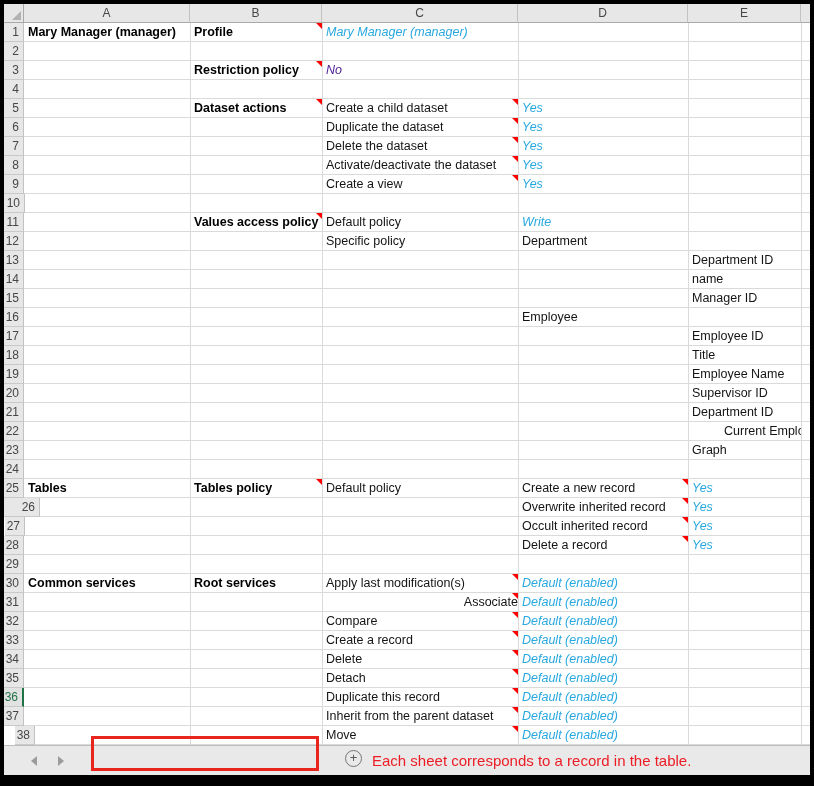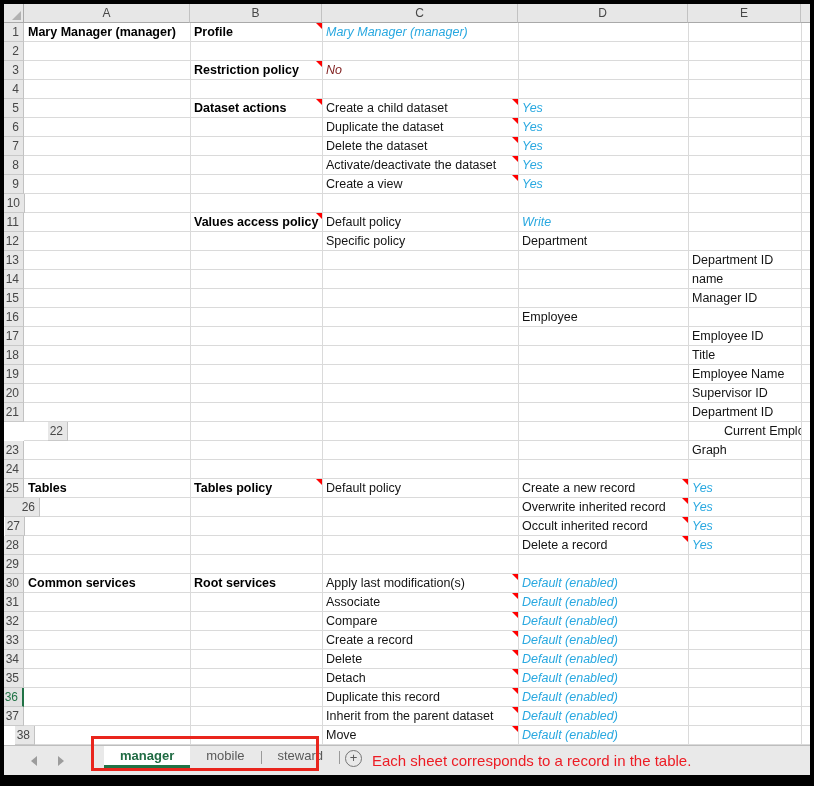--- a/index.html
+++ b/index.html
@@ -62,21 +62,21 @@
         <div class="vline" style="left: 318px;"></div>
         <div class="vline" style="left: 514px;"></div>
         <div class="vline" style="left: 684px;"></div>
         <div class="vline" style="left: 797px;"></div>
       </div>
     <div id="cells">
         <div class="cell bold" style="left: 20px; top: 19px; width: 166px;"><span>Mary Manager (manager)</span></div>
         <div class="cell bold" style="left: 186px; top: 19px; width: 132px;"><span>Profile</span><span class="tri" style="border-top-color: rgb(255, 0, 0);"></span></div>
         <div class="cell value" style="color: rgb(41, 168, 224); left: 318px; top: 19px; width: 196px;"><span>Mary Manager (manager)</span></div>
         <div class="cell bold" style="left: 186px; top: 57px; width: 132px;"><span>Restriction policy</span><span class="tri" style="border-top-color: rgb(255, 0, 0);"></span></div>
-        <div class="cell value" style="color: #7f1d1d; left: 318px; top: 57px; width: 196px;"><span>No</span></div>
+        <div class="cell value" style="color: #4c1d95; left: 318px; top: 57px; width: 196px;"><span>No</span></div>
         <div class="cell bold" style="left: 186px; top: 95px; width: 132px;"><span>Dataset actions</span><span class="tri" style="border-top-color: rgb(255, 0, 0);"></span></div>
         <div class="cell" style="left: 318px; top: 95px; width: 196px;"><span>Create a child dataset</span><span class="tri" style="border-top-color: rgb(255, 0, 0);"></span></div>
         <div class="cell value" style="color: rgb(41, 168, 224); left: 514px; top: 95px; width: 170px;"><span>Yes</span></div>
         <div class="cell" style="left: 318px; top: 114px; width: 196px;"><span>Duplicate the dataset</span><span class="tri" style="border-top-color: rgb(255, 0, 0);"></span></div>
         <div class="cell value" style="color: rgb(41, 168, 224); left: 514px; top: 114px; width: 170px;"><span>Yes</span></div>
         <div class="cell" style="left: 318px; top: 133px; width: 196px;"><span>Delete the dataset</span><span class="tri" style="border-top-color: rgb(255, 0, 0);"></span></div>
         <div class="cell value" style="color: rgb(41, 168, 224); left: 514px; top: 133px; width: 170px;"><span>Yes</span></div>
         <div class="cell" style="left: 318px; top: 152px; width: 196px;"><span>Activate/deactivate the dataset</span><span class="tri" style="border-top-color: rgb(255, 0, 0);"></span></div>
         <div class="cell value" style="color: rgb(41, 168, 224); left: 514px; top: 152px; width: 170px;"><span>Yes</span></div>
         <div class="cell" style="left: 318px; top: 171px; width: 196px;"><span>Create a view</span><span class="tri" style="border-top-color: rgb(255, 0, 0);"></span></div>
@@ -105,21 +105,21 @@
         <div class="cell" style="left: 514px; top: 494px; width: 170px;"><span>Overwrite inherited record</span><span class="tri" style="border-top-color: rgb(255, 0, 0);"></span></div>
         <div class="cell value" style="color: rgb(41, 168, 224); left: 684px; top: 494px; width: 113px;"><span>Yes</span></div>
         <div class="cell" style="left: 514px; top: 513px; width: 170px;"><span>Occult inherited record</span><span class="tri" style="border-top-color: rgb(255, 0, 0);"></span></div>
         <div class="cell value" style="color: rgb(41, 168, 224); left: 684px; top: 513px; width: 113px;"><span>Yes</span></div>
         <div class="cell" style="left: 514px; top: 532px; width: 170px;"><span>Delete a record</span><span class="tri" style="border-top-color: rgb(255, 0, 0);"></span></div>
         <div class="cell value" style="color: rgb(41, 168, 224); left: 684px; top: 532px; width: 113px;"><span>Yes</span></div>
         <div class="cell bold" style="left: 20px; top: 570px; width: 166px;"><span>Common services</span></div>
         <div class="cell bold" style="left: 186px; top: 570px; width: 132px;"><span>Root services</span></div>
         <div class="cell" style="left: 318px; top: 570px; width: 196px;"><span>Apply last modification(s)</span><span class="tri" style="border-top-color: rgb(255, 0, 0);"></span></div>
         <div class="cell value" style="color: rgb(41, 168, 224); left: 514px; top: 570px; width: 170px;"><span>Default (enabled)</span></div>
-        <div class="cell" style="left: 318px; top: 589px; width: 196px;"><span>Associate</span><span class="tri" style="border-top-color: rgb(255, 0, 0);"></span></div>
+        <div class="cell" style="left: 318px; top: 589px; width: 196px; text-align: right;"><span>Associate</span><span class="tri" style="border-top-color: rgb(255, 0, 0);"></span></div>
         <div class="cell value" style="color: rgb(41, 168, 224); left: 514px; top: 589px; width: 170px;"><span>Default (enabled)</span></div>
         <div class="cell" style="left: 318px; top: 608px; width: 196px;"><span>Compare</span><span class="tri" style="border-top-color: rgb(255, 0, 0);"></span></div>
         <div class="cell value" style="color: rgb(41, 168, 224); left: 514px; top: 608px; width: 170px;"><span>Default (enabled)</span></div>
         <div class="cell" style="left: 318px; top: 627px; width: 196px;"><span>Create a record</span><span class="tri" style="border-top-color: rgb(255, 0, 0);"></span></div>
         <div class="cell value" style="color: rgb(41, 168, 224); left: 514px; top: 627px; width: 170px;"><span>Default (enabled)</span></div>
         <div class="cell" style="left: 318px; top: 646px; width: 196px;"><span>Delete</span><span class="tri" style="border-top-color: rgb(255, 0, 0);"></span></div>
         <div class="cell value" style="color: rgb(41, 168, 224); left: 514px; top: 646px; width: 170px;"><span>Default (enabled)</span></div>
         <div class="cell" style="left: 318px; top: 665px; width: 196px;"><span>Detach</span><span class="tri" style="border-top-color: rgb(255, 0, 0);"></span></div>
         <div class="cell value" style="color: rgb(41, 168, 224); left: 514px; top: 665px; width: 170px;"><span>Default (enabled)</span></div>
         <div class="cell" style="left: 318px; top: 684px; width: 196px;"><span>Duplicate this record</span><span class="tri" style="border-top-color: rgb(255, 0, 0);"></span></div>
@@ -152,21 +152,21 @@
         <div class="hdr rowhdr" style="left: 0px; top: 228px; width: 20px; height: 19px;">12</div>
         <div class="hdr rowhdr" style="left: 0px; top: 247px; width: 20px; height: 19px;">13</div>
         <div class="hdr rowhdr" style="left: 0px; top: 266px; width: 20px; height: 19px;">14</div>
         <div class="hdr rowhdr" style="left: 0px; top: 285px; width: 20px; height: 19px;">15</div>
         <div class="hdr rowhdr" style="left: 0px; top: 304px; width: 20px; height: 19px;">16</div>
         <div class="hdr rowhdr" style="left: 0px; top: 323px; width: 20px; height: 19px;">17</div>
         <div class="hdr rowhdr" style="left: 0px; top: 342px; width: 20px; height: 19px;">18</div>
         <div class="hdr rowhdr" style="left: 0px; top: 361px; width: 20px; height: 19px;">19</div>
         <div class="hdr rowhdr" style="left: 0px; top: 380px; width: 20px; height: 19px;">20</div>
         <div class="hdr rowhdr" style="left: 0px; top: 399px; width: 20px; height: 19px;">21</div>
-        <div class="hdr rowhdr" style="left: 0px; top: 418px; width: 20px; height: 19px; margin-left: 44px;">22</div>
+        <div class="hdr rowhdr" style="left: 0px; top: 418px; width: 20px; height: 19px;">22</div>
         <div class="hdr rowhdr" style="left: 0px; top: 437px; width: 20px; height: 19px;">23</div>
         <div class="hdr rowhdr" style="left: 0px; top: 456px; width: 20px; height: 19px;">24</div>
         <div class="hdr rowhdr" style="left: 0px; top: 475px; width: 20px; height: 19px;">25</div>
         <div class="hdr rowhdr" style="left: 0px; top: 494px; width: 36px; height: 19px;">26</div>
         <div class="hdr rowhdr" style="left: 1px; top: 513px; width: 20px; height: 19px;">27</div>
         <div class="hdr rowhdr" style="left: 0px; top: 532px; width: 20px; height: 19px;">28</div>
         <div class="hdr rowhdr" style="left: 0px; top: 551px; width: 20px; height: 19px;">29</div>
         <div class="hdr rowhdr" style="left: 0px; top: 570px; width: 20px; height: 19px;">30</div>
         <div class="hdr rowhdr" style="left: 0px; top: 589px; width: 20px; height: 19px;">31</div>
         <div class="hdr rowhdr" style="left: 0px; top: 608px; width: 20px; height: 19px;">32</div>
@@ -177,26 +177,19 @@
         <div class="hdr rowhdr" style="left: 0px; top: 703px; width: 20px; height: 19px;">37</div>
         <div class="hdr rowhdr" style="left: 11px; top: 722px; width: 20px; height: 19px;">38</div>
       </div>
     <div class="hdr corner" style="left:0;top:0;width:20px;height:19px;">
       <span class="corner-tri"></span>
     </div>
 
     <div class="tabstrip">
       <span class="nav-arrow nav-left"></span>
       <span class="nav-arrow nav-right"></span>
-      <div class="tabs" id="tabs">
-          <div class="tab active">manager</div>
-          <div class="tab">mobile</div>
-          <span class="sep"></span>
-          <div class="tab">steward</div>
-          <span class="sep"></span>
-        </div>
       <div class="addsheet">+</div>
       <div class="tab-note">Each sheet corresponds to a record in the table.</div>
     </div>
   </div>
 
   <div class="annot"></div>
 </div>
 
 </body></html>

